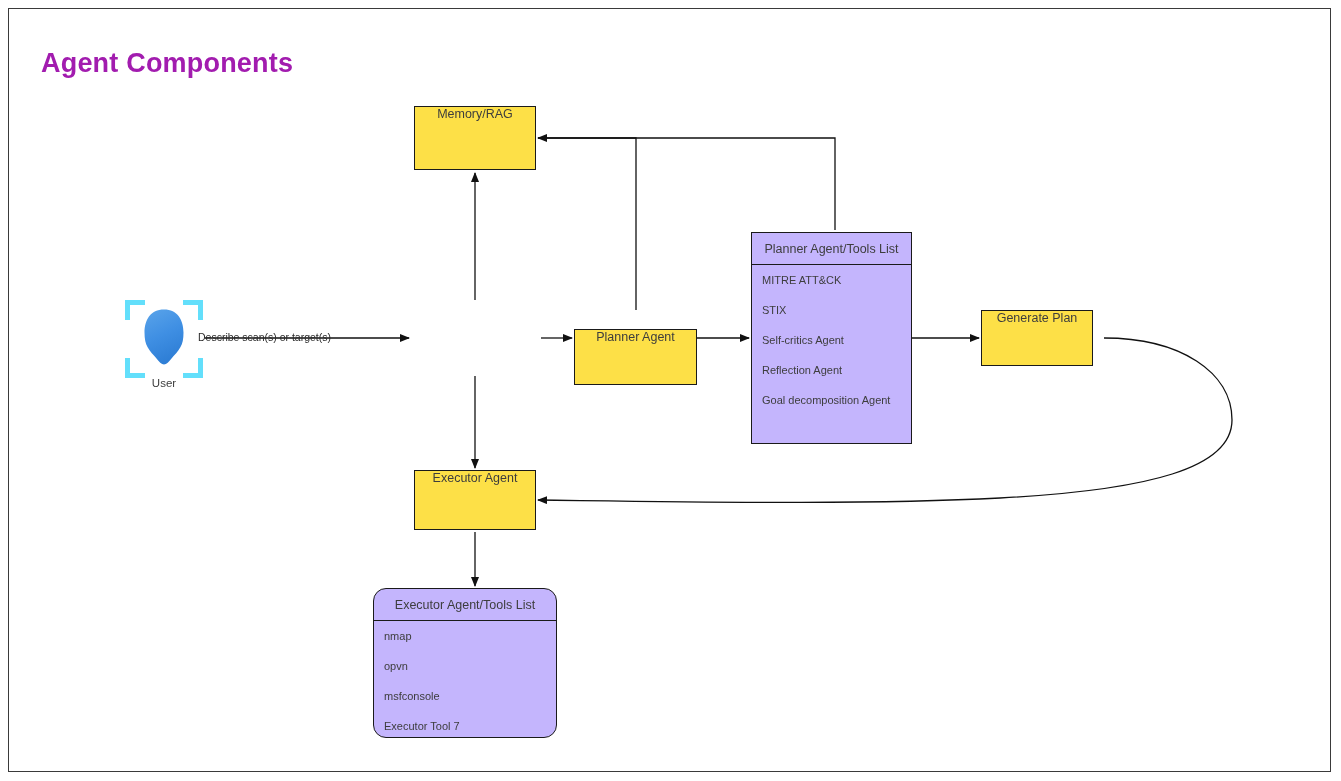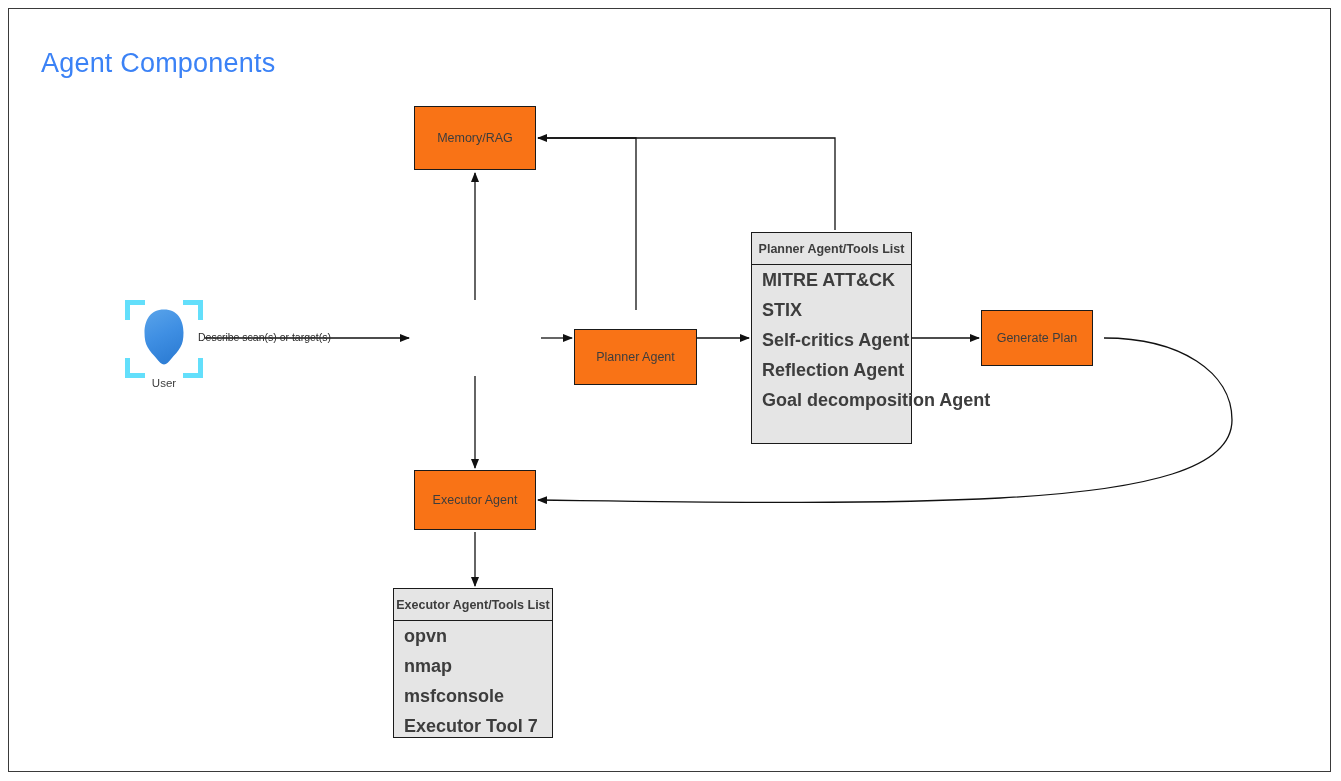--- a/index.html
+++ b/index.html
@@ -25,73 +25,71 @@
     height: 764px;
     border: 1px solid #3a3a3a;
     box-sizing: border-box;
     pointer-events: none;
   }
   #page-title {
     position: absolute;
     left: 41px;
     top: 48px;
     font-size: 27px;
-    font-weight: normal;
-    color: #3b82f6;
+    font-weight: bold;
+    color: #a21caf;
     letter-spacing: 0.2px;
     white-space: nowrap;
   }
   svg.wires {
     position: absolute;
     left: 0;
     top: 0;
     width: 1341px;
     height: 781px;
     pointer-events: none;
   }
   .node-box {
     position: absolute;
     box-sizing: border-box;
     border: 1px solid #1a1a1a;
-    background: #f97316;
-    display: flex;
-    align-items: center;
+    background: #fde047;
+    display: flex;
     justify-content: center;
     font-size: 12.5px;
     color: #3d3d3d;
     text-align: center;
   }
   .list-box {
     position: absolute;
     box-sizing: border-box;
     border: 1px solid #1a1a1a;
-    background: #e5e5e5;
+    background: #c4b5fd;
     display: flex;
     flex-direction: column;
-    font-weight: bold;
   }
   .list-header {
     height: 32px;
     line-height: 32px;
     text-align: center;
     font-size: 12.5px;
     color: #3d3d3d;
     border-bottom: 1px solid #1a1a1a;
     box-sizing: border-box;
   }
   .list-items {
     flex: 1;
     display: flex;
     flex-direction: column;
   }
   .list-item {
     height: 30px;
     line-height: 30px;
     padding-left: 10px;
-    font-size: 18px;
+    font-size: 11px;
     color: #3d3d3d;
     white-space: nowrap;
   }
   .diamond-wrap {
     position: absolute;
   }
   .diamond-wrap svg { display: block; }
   .diamond-label {
     position: absolute;
     left: 0;
@@ -217,23 +215,23 @@
   </div>
 
   <div class="node-box" style="left:981px; top:310px; width:112px; height:56px;">
     <span>Generate Plan</span>
   </div>
 
   <div class="node-box" style="left:414px; top:470px; width:122px; height:60px;">
     <span>Executor Agent</span>
   </div>
 
-  <div class="list-box" style="left:393px; top:588px; width:160px; height:150px;">
+  <div class="list-box" style="left:373px; top:588px; width:184px; height:150px;border-radius:13px;">
     <div class="list-header">Executor Agent/Tools List</div>
     <div class="list-items">
+      <div class="list-item">nmap</div>
       <div class="list-item">opvn</div>
-      <div class="list-item">nmap</div>
       <div class="list-item">msfconsole</div>
       <div class="list-item">Executor Tool 7</div>
     </div>
   </div>
 
 </div>
 
 </body></html>

